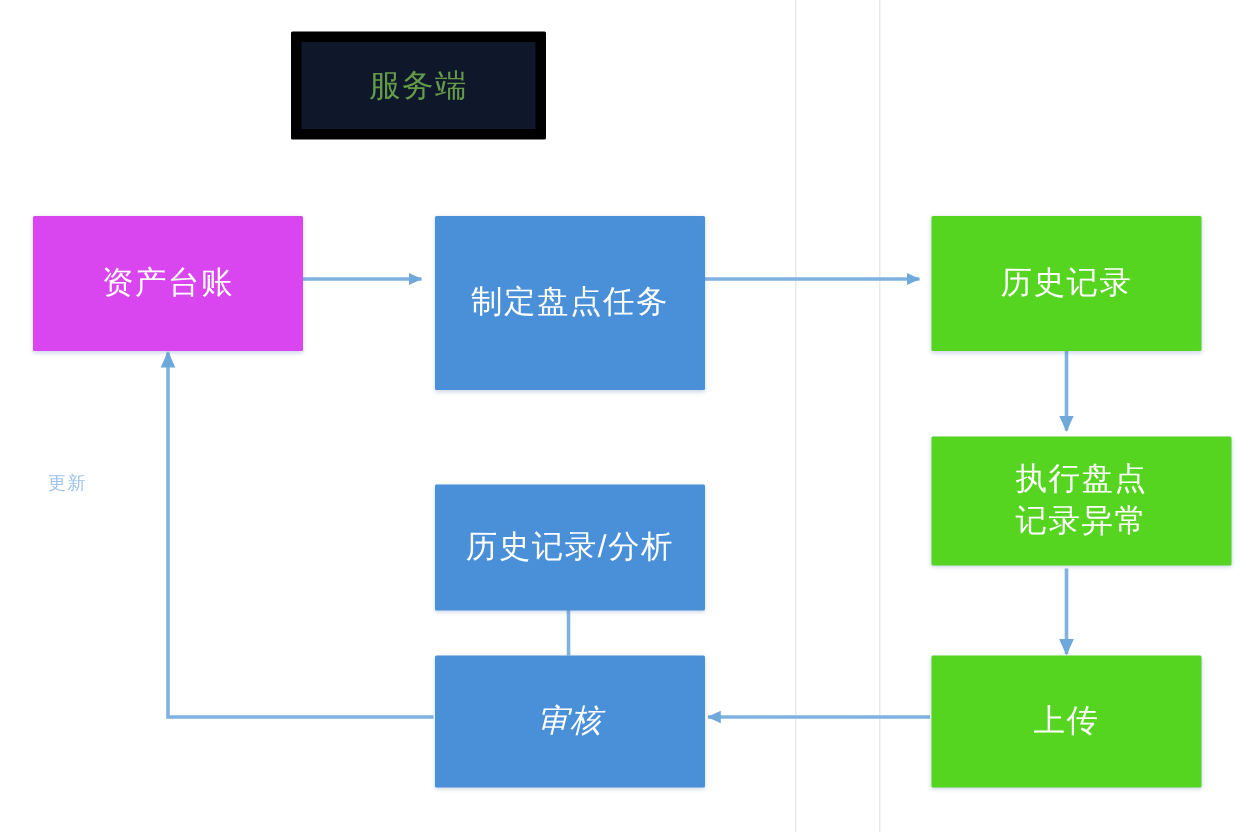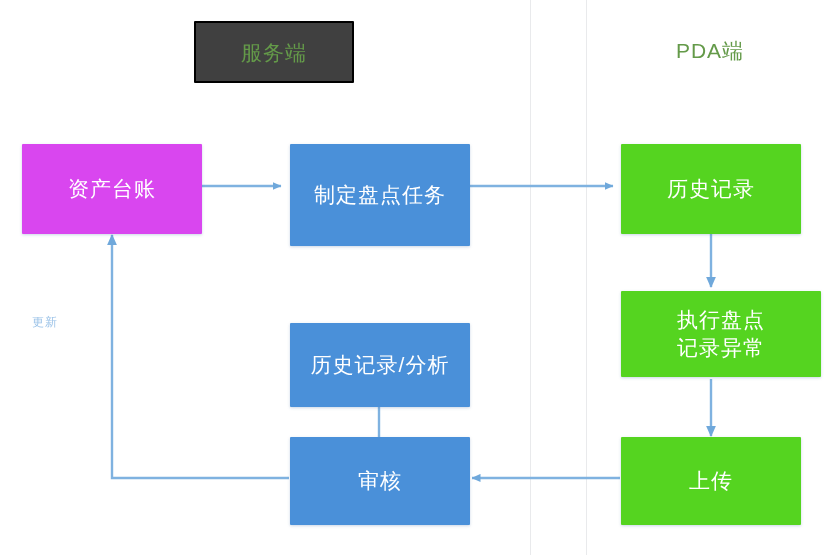--- a/index.html
+++ b/index.html
@@ -29,22 +29,22 @@
     color: #649a49;
     font-size: 21px;
     line-height: 1;
     letter-spacing: 1px;
     white-space: nowrap;
     display: flex;
     align-items: center;
     justify-content: center;
   }
   .lane-label.boxed {
-    border: 2px solid #000000;
-    background: #404040;
+    border: 7px solid #000000;
+    background: #0f172a;
     border-radius: 1px;
     box-shadow: 0 0 0 0 rgba(0,0,0,0);
   }
   .node {
     position: absolute;
     display: flex;
     align-items: center;
     justify-content: center;
     text-align: center;
     color: #ffffff;
@@ -78,21 +78,20 @@
 </head>
 <body>
 
 <div id="canvas">
 
   <div class="lane-divider" style="left:530px;"></div>
   <div class="lane-divider" style="left:586px;"></div>
 
   <div class="lane-label boxed" style="left:194px; top:21px; width:156px; height:58px;">服务端</div>
 
-  <div class="lane-label" style="left:620px; top:21px; width:180px; height:58px;">PDA端</div>
 
   <svg class="connectors" viewBox="0 0 827 555">
     <defs>
       <marker id="arrow-r" markerWidth="9" markerHeight="9" refX="8.5" refY="4.5" orient="auto" markerUnits="userSpaceOnUse">
         <path d="M0,0.4 L9,4.5 L0,8.6 z" fill="#6fa8db"></path>
       </marker>
       <marker id="arrow-l" markerWidth="9" markerHeight="9" refX="8.5" refY="4.5" orient="auto" markerUnits="userSpaceOnUse">
         <path d="M0,0.4 L9,4.5 L0,8.6 z" fill="#6fa8db"></path>
       </marker>
       <marker id="arrow-d" markerWidth="11" markerHeight="11" refX="10" refY="5.5" orient="auto" markerUnits="userSpaceOnUse">
@@ -115,26 +114,26 @@
 
     <line x1="379" y1="437" x2="379" y2="376" stroke="#7fb2e0" stroke-width="2.4" marker-end="url(#arrow-u)"></line>
 
     <path d="M289,478 L112,478 L112,235" fill="none" stroke="#7fb2e0" stroke-width="2.4" marker-end="url(#arrow-u)"></path>
   </svg>
 
   <div class="edge-label" style="left:32px; top:314px;">更新</div>
 
   <div class="node orange" style="left:22px; top:144px; width:180px; height:90px;">资产台账</div>
 
-  <div class="node blue" style="left:290px; top:144px; width:180px; height:102px;">制定盘点任务</div>
+  <div class="node blue" style="left:290px; top:144px; width:180px; height:116px;">制定盘点任务</div>
 
   <div class="node green" style="left:621px; top:144px; width:180px; height:90px;">历史记录</div>
 
   <div class="node blue" style="left:290px; top:289px; width:180px; height:84px;margin-top:34px;">历史记录/分析</div>
 
   <div class="node green" style="left:621px; top:291px; width:200px; height:86px;">执行盘点
 记录异常</div>
 
-  <div class="node blue" style="left:290px; top:437px; width:180px; height:88px;">审核</div>
+  <div class="node blue" style="left:290px; top:437px; width:180px; height:88px;font-style:italic;">审核</div>
 
   <div class="node green" style="left:621px; top:437px; width:180px; height:88px;">上传</div>
 
 </div>
 
 </body></html>

